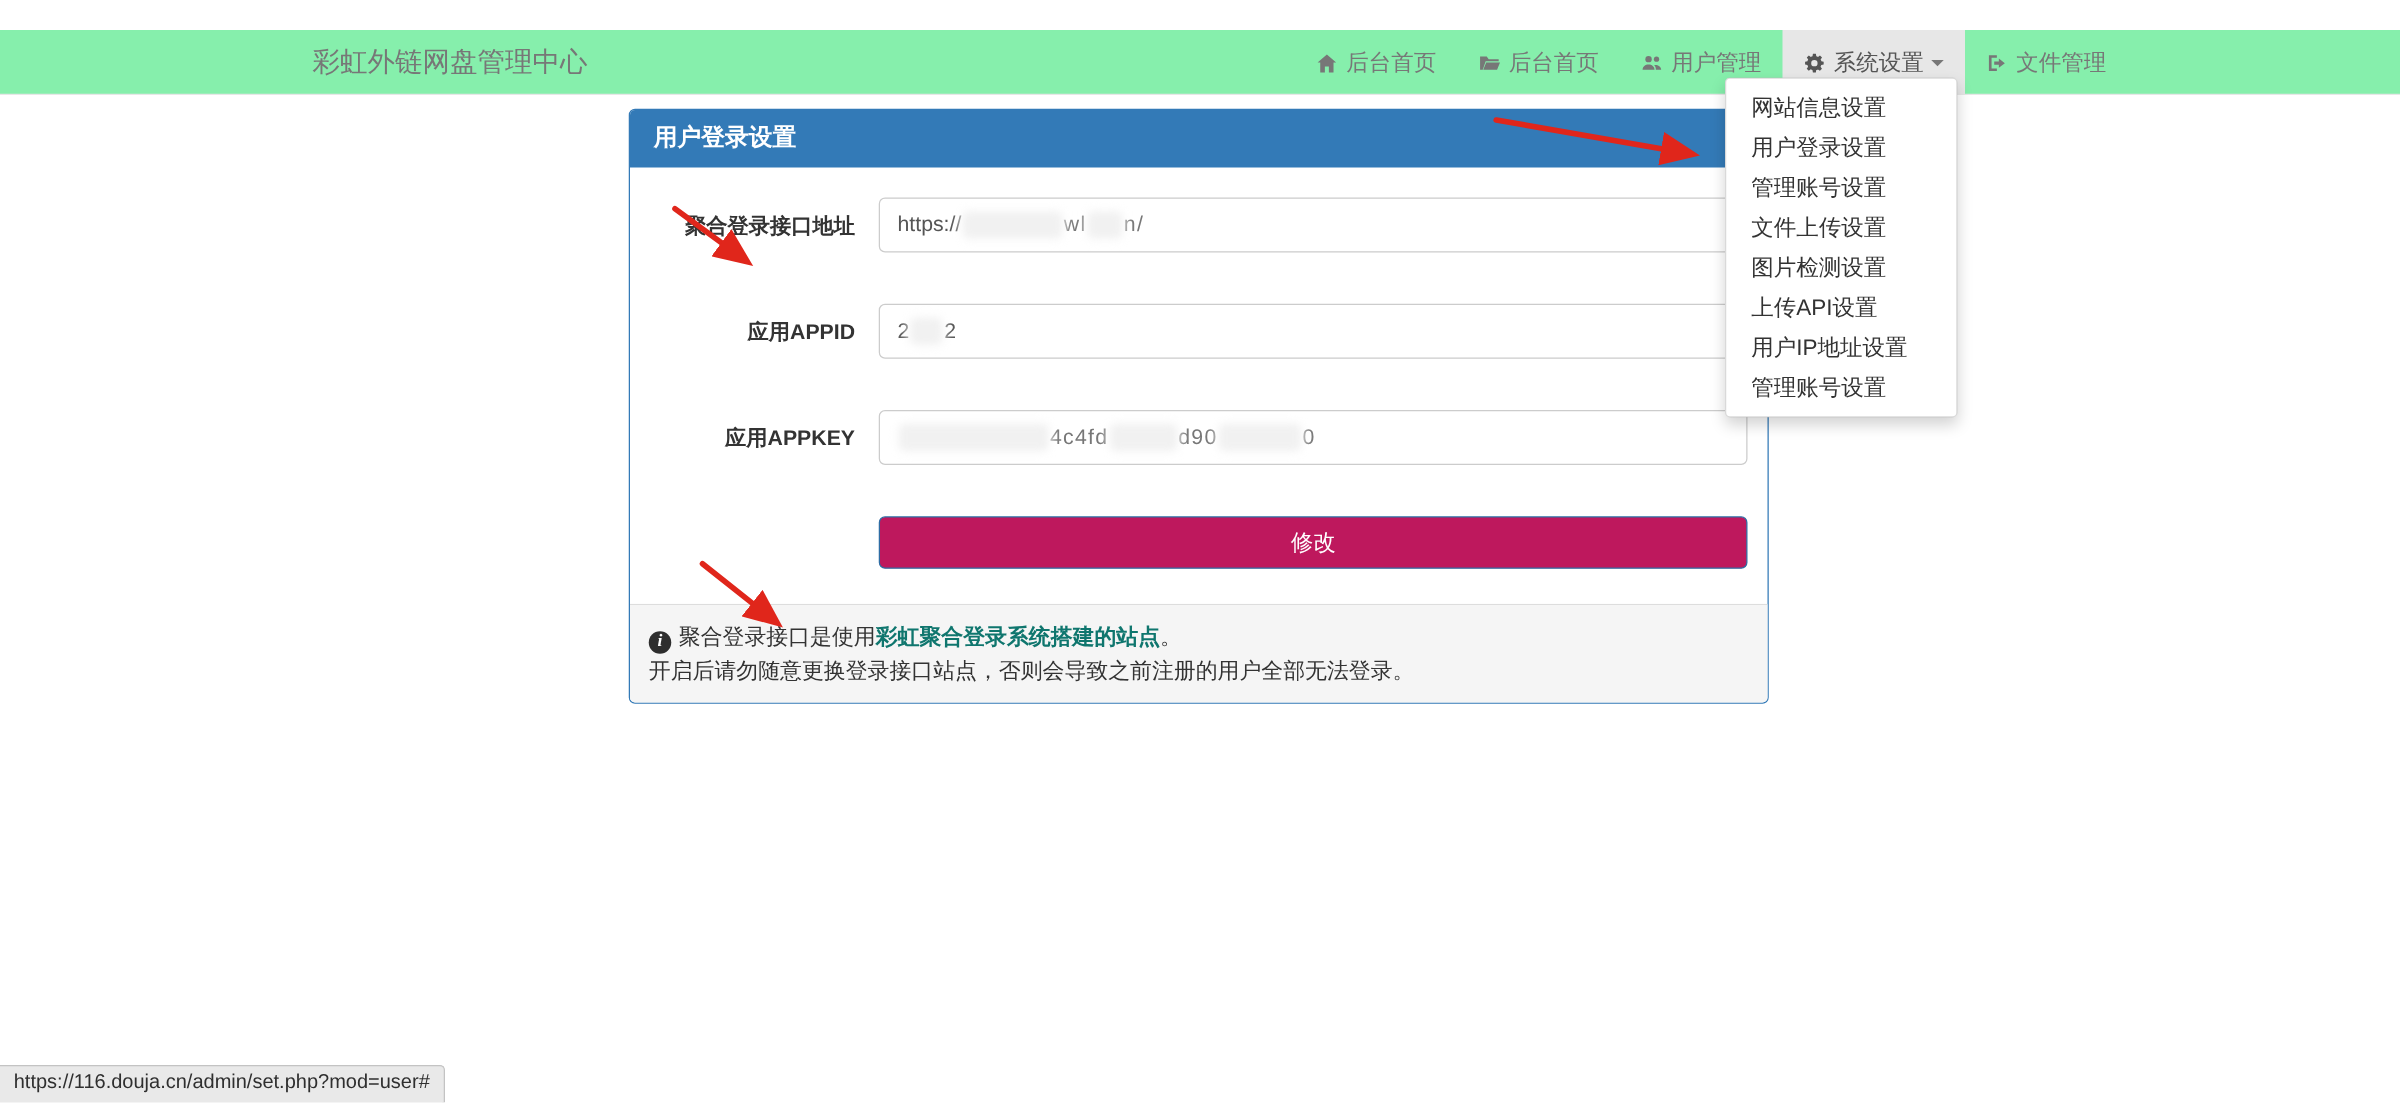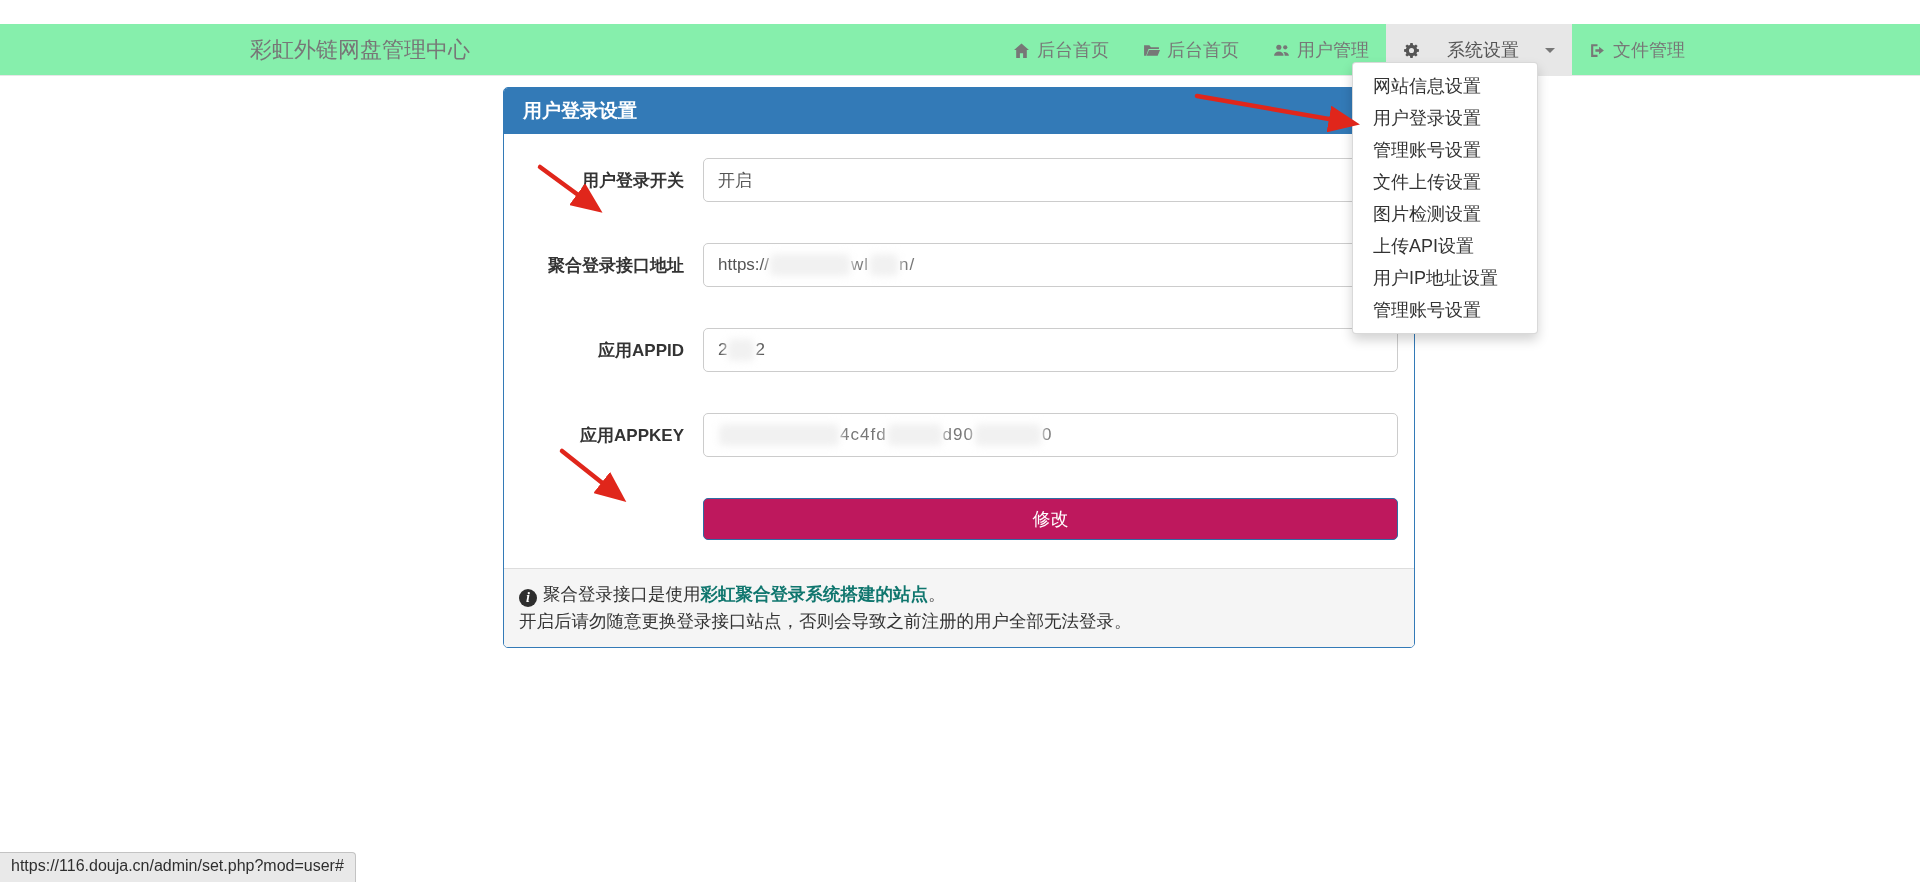--- a/index.html
+++ b/index.html
@@ -7,30 +7,30 @@
     font-family:"Liberation Sans","DejaVu Sans",sans-serif; }
 
   
   .navbar { position:absolute; left:0; top:0; width:1920px; height:52px;
     background:#86efac; border-bottom:1px solid #e7e7e7; z-index:5;margin-top:24px; }
   .brand { position:absolute; left:250px; top:0; height:52px; line-height:52px;
     font-size:22px; color:#777; }
   .nav-items { position:absolute; right:218px; top:0; height:69px; display:flex; list-style:none; }
   .nav-item { height:52px; display:flex; align-items:center; padding:0 17px;
     font-size:18px; color:#777; cursor:pointer; white-space:nowrap; }
-  .nav-item.active { background:#e7e7e7; color:#555;gap:20px; }
+  .nav-item.active { background:#e7e7e7; color:#555; }
   .nav-item .ic { width:17px; height:17px; margin-right:7px; display:inline-block; }
   .nav-item svg { width:17px; height:17px; fill:#777; display:block; }
   .nav-item.active svg { fill:#555; }
   .caret { display:inline-block; margin-left:6px; width:0; height:0;
     border-left:5px solid transparent; border-right:5px solid transparent;
     border-top:5px solid #777; }
 
   
-  .dropdown { position:absolute; left:1352px; top:62px; width:186px; z-index:10;
+  .dropdown { position:absolute; left:1380px; top:62px; width:186px; z-index:10;
     background:#fff; border:1px solid rgba(0,0,0,.15); border-radius:4px;
     box-shadow:0 6px 12px rgba(0,0,0,.175); padding:7px 0; }
   .dropdown-item { display:block; padding:5px 20px; height:32px; line-height:22px;
     font-size:18px; color:#333; cursor:pointer; white-space:nowrap; }
 
   
   .panel { position:absolute; left:503px; top:87px; width:912px;
     border:1px solid #337ab7; border-radius:5px; background:#fff; z-index:1; }
   .panel-heading { height:46px; background:#337ab7; color:#fff;
     border-radius:4px 4px 0 0; font-size:19px; font-weight:bold;
@@ -134,26 +134,20 @@
   <a class="dropdown-item">上传API设置</a>
   <a class="dropdown-item">用户IP地址设置</a>
   <a class="dropdown-item">管理账号设置</a>
 </div>
 
 <section class="panel">
   <div class="panel-heading">用户登录设置</div>
 
   <div class="panel-body">
 
-    <div class="form-row">
-      <div class="form-label">用户登录开关</div>
-      <div class="form-field">
-        <input class="text-input" type="text" value="开启" style="">
-      </div>
-    </div>
 
     <div class="form-row">
       <div class="form-label">聚合登录接口地址</div>
       <div class="form-field">
         <div class="input-box">
           <span>https://</span>
           <span class="smudge" style="width:78px"></span>
           <span class="frag">wl</span>
           <span class="smudge" style="width:26px"></span>
           <span class="frag">n/</span>

